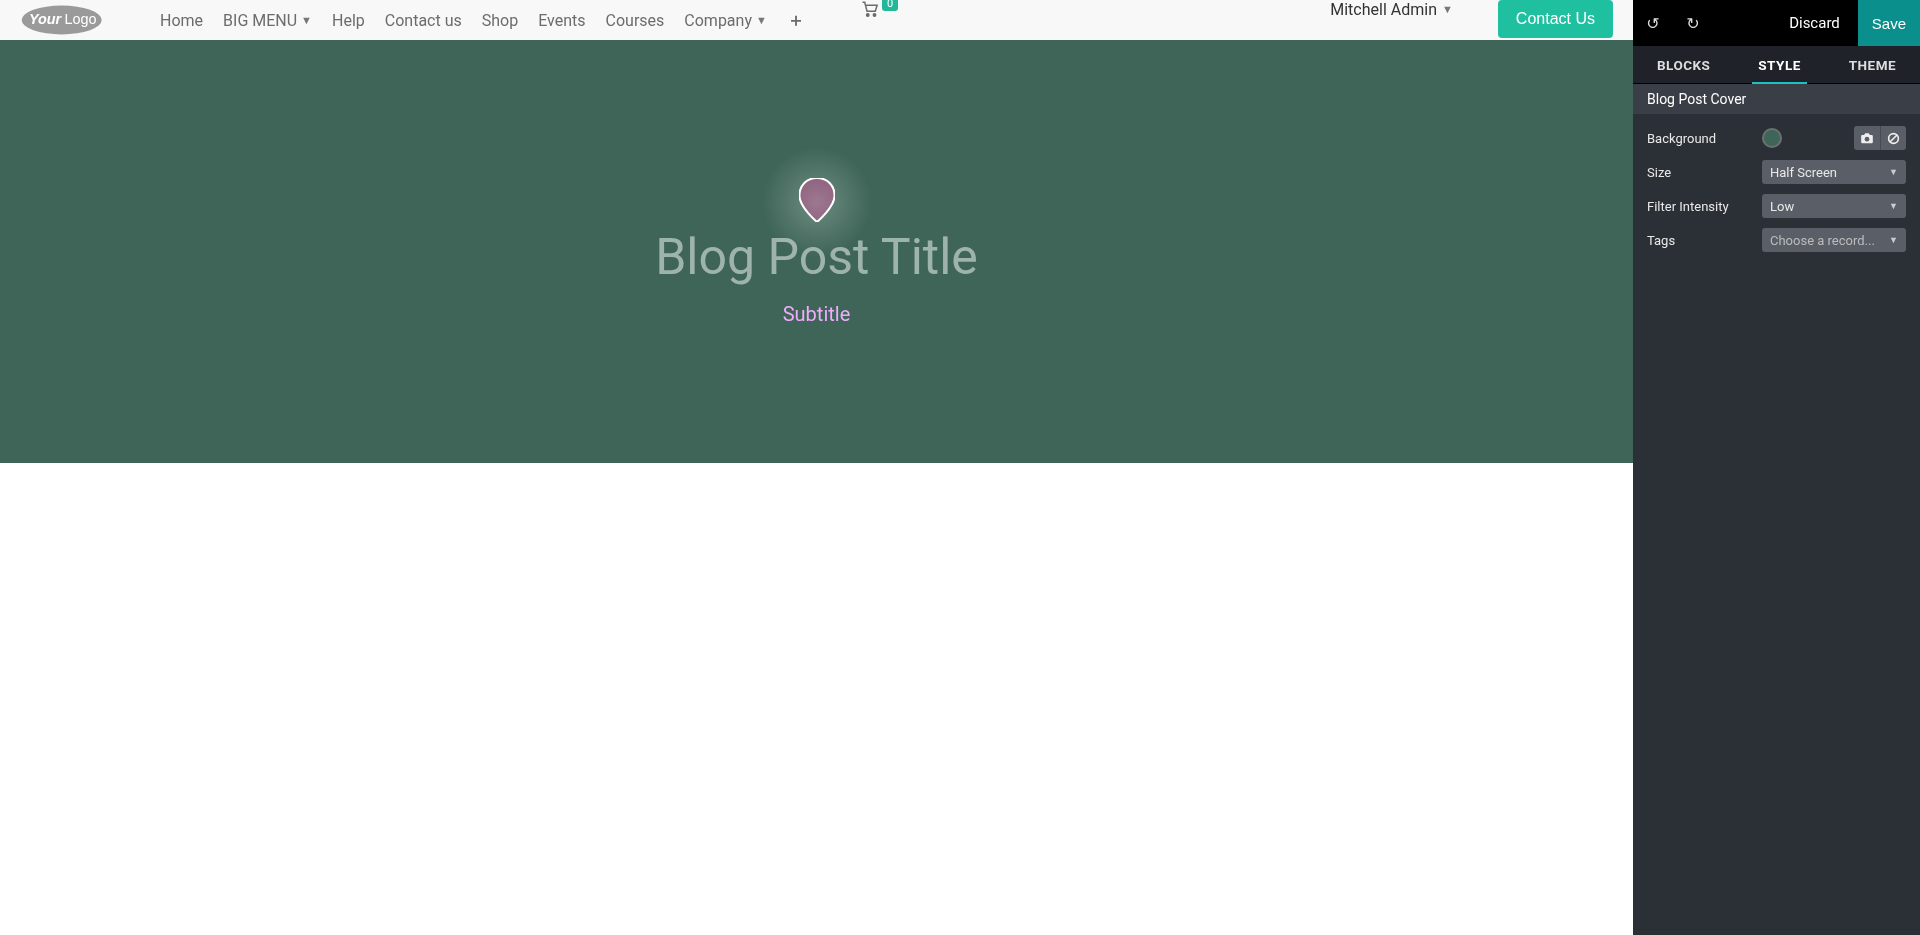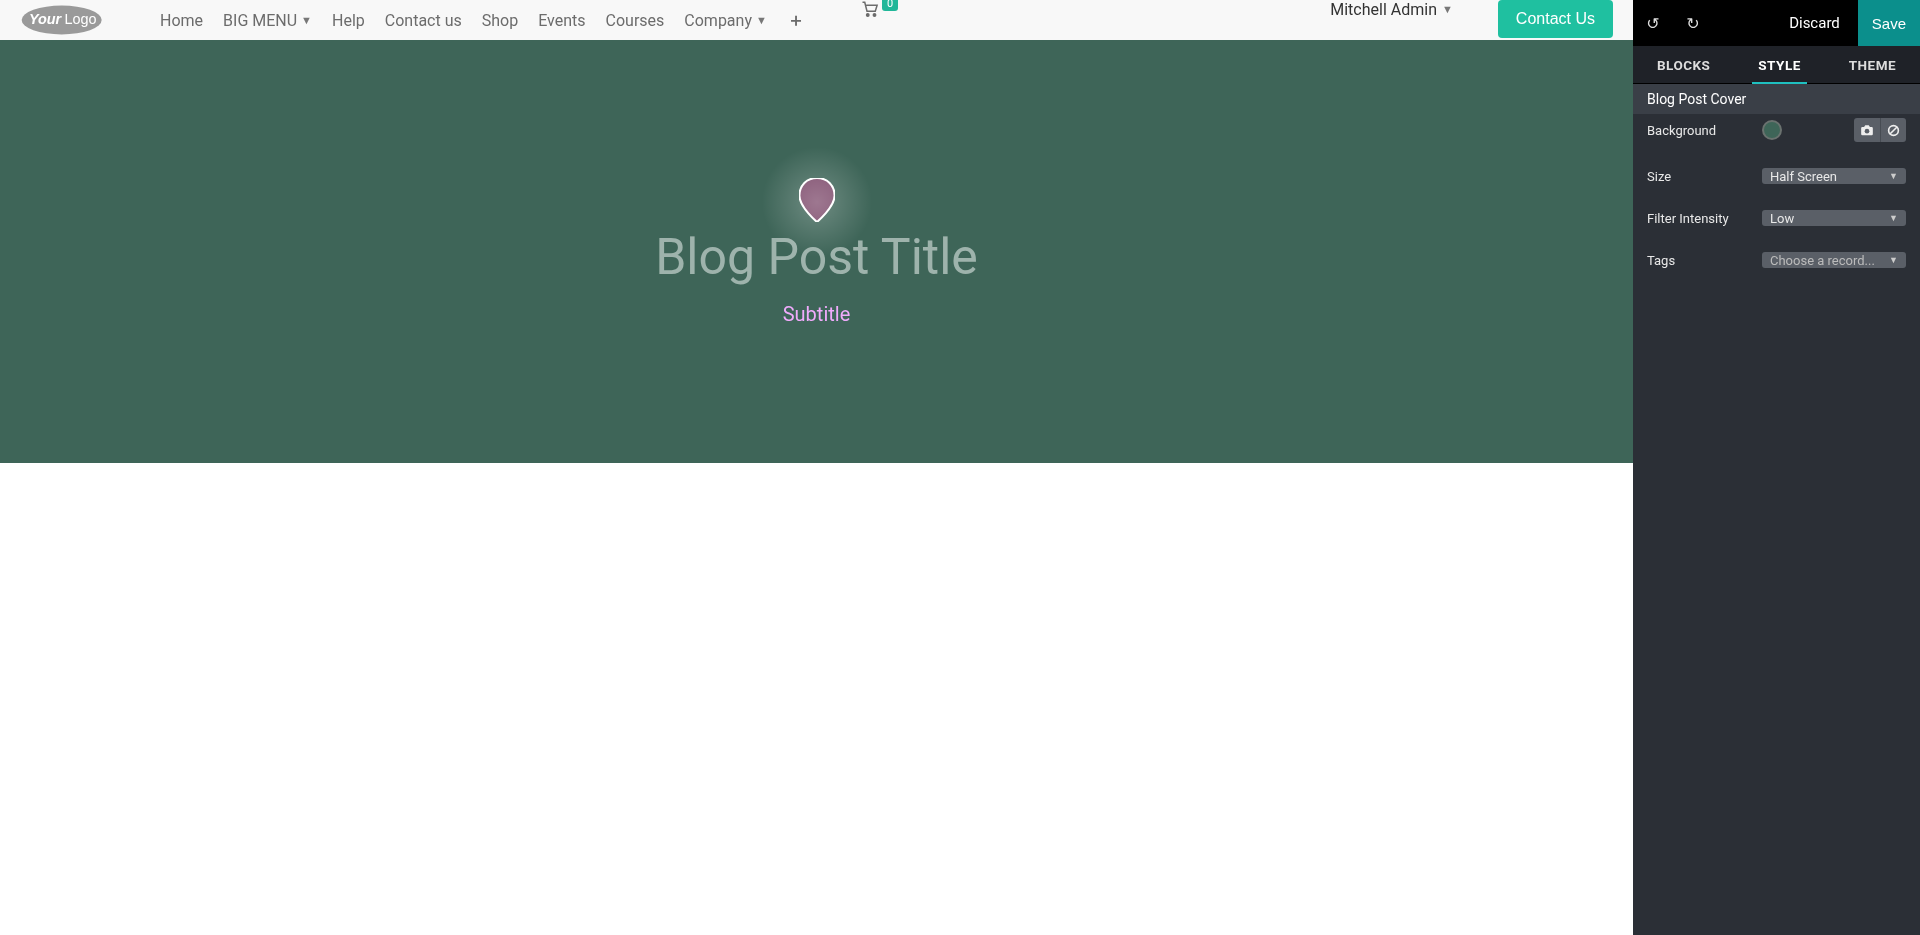--- a/index.html
+++ b/index.html
@@ -40,30 +40,30 @@
   .editor-top { background:#000; height:46px; display:flex; align-items:center;}
   .editor-undo, .editor-redo { width:40px; height:46px; display:flex; align-items:center; justify-content:center; color:#ddd; cursor:pointer; font-size:16px;}
   .editor-flex { flex:1;}
   .editor-discard { color:#fff; font-size:15px; padding:0 18px; cursor:pointer;}
   .editor-save { background:#0b8f8c; color:#fff; font-size:15px; height:54px; padding:0 14px; display:flex; align-items:center; cursor:pointer; border:none;}
   .editor-tabs { background:#1f2228; height:38px; display:flex; align-items:stretch; justify-content:space-around; border-bottom:1px solid #000;}
   .editor-tab { color:#ddd; font-size:13.5px; letter-spacing:.5px; display:flex; align-items:center; padding:0 14px; cursor:pointer; position:relative;font-weight:bold;}
   .editor-tab.active { color:#fff;}
   .editor-tab.active::after { content:""; position:absolute; left:8px; right:8px; bottom:-1px; height:2px; background:#1fc0c0;}
   .editor-section-title { background:#3a3f47; padding:7px 14px; font-size:14px;}
-  .editor-body { padding: 4px 14px 14px; display:flex; flex-direction:column; gap:26px;}
+  .editor-body { padding: 12px 14px 14px; display:flex; flex-direction:column; gap:10px;}
   .prop-row { display:flex; align-items:center; gap:10px;}
   .prop-label { width:105px; font-size:13px; color:#e8e8e8;}
   .prop-ctrl { flex:1; display:flex; align-items:center; gap:6px;}
   .color-swatch { width:20px; height:20px; border-radius:50%; background:#3e6558; border:2px solid #6a726f; cursor:pointer;}
   .bg-right-buttons { display:flex; gap:0;}
   .bg-btn { width:26px; height:24px; background:#5a5f67; display:flex; align-items:center; justify-content:center; color:#eee; font-size:13px; cursor:pointer;}
   .bg-btn:first-child { border-top-left-radius:3px; border-bottom-left-radius:3px;}
   .bg-btn:last-child { border-top-right-radius:3px; border-bottom-right-radius:3px; border-left:1px solid #474c53;}
-  .select-box { flex:1; background:#5a5f67; color:#e8e8e8; font-size:13px; height:16px; border-radius:3px; display:flex; align-items:center; justify-content:space-between; padding:0 8px; cursor:pointer;}
+  .select-box { flex:1; background:#5a5f67; color:#e8e8e8; font-size:13px; height:24px; border-radius:3px; display:flex; align-items:center; justify-content:space-between; padding:0 8px; cursor:pointer;}
   .select-box .sel-caret { font-size:9px; color:#ccc;}
   .select-placeholder { color:#bbb;}
 
   
   .main-area::-webkit-scrollbar { width:16px;}
   .main-area::-webkit-scrollbar-track { background:#f0f0f0;}
   .main-area::-webkit-scrollbar-thumb { background:#c7c7c7;}
 </style>
 </head>
 <body>

